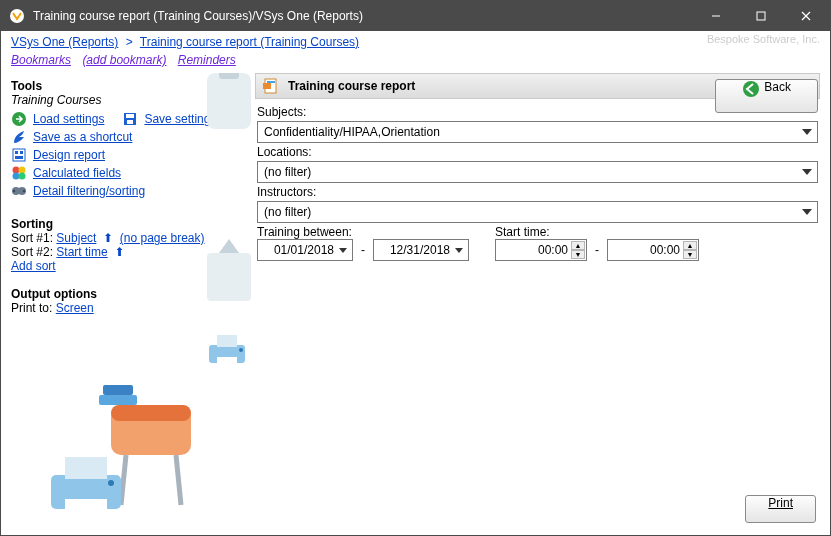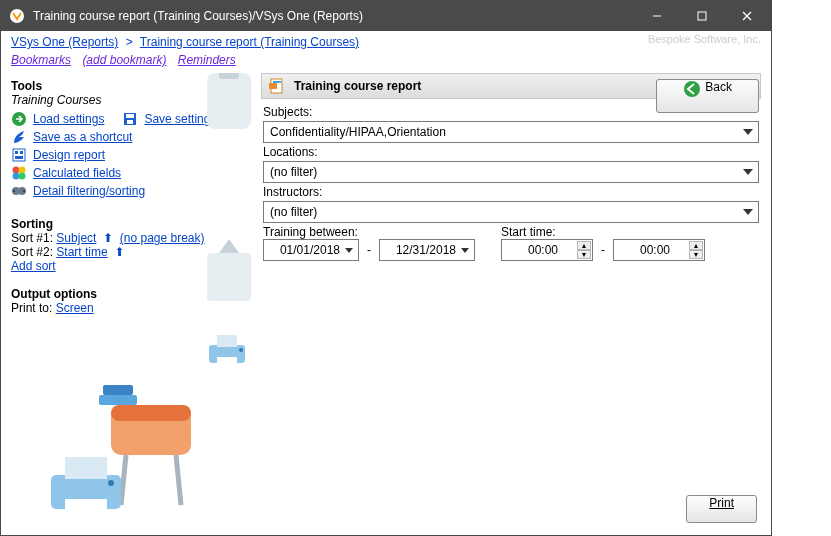--- a/index.html
+++ b/index.html
@@ -1,37 +1,37 @@
 <!DOCTYPE html>
 <html><head>
 <meta charset="utf-8">
 <style>
   * { box-sizing: border-box; }
   html, body { margin:0; padding:0; font-family: "Segoe UI", Tahoma, sans-serif; font-size:12px; color:#000; background:#fff; }
-  .window { width:772px; height:536px; border:1px solid #4a4a4a; display:flex; flex-direction:column; background:#fff; position:relative; }
+  .window { width:831px; height:536px; border:1px solid #4a4a4a; display:flex; flex-direction:column; background:#fff; position:relative; }
   .titlebar { height:30px; background:#4a4a4a; color:#fff; display:flex; align-items:center; padding:0 2px 0 8px; }
   .titlebar .app-icon { width:16px; height:16px; margin-right:8px; }
   .titlebar .title { flex:1; font-size:12px; }
   .titlebar .winbtn { width:45px; height:30px; display:flex; align-items:center; justify-content:center; color:#fff; }
 
   .body { flex:1; display:flex; flex-direction:column; position:relative; overflow:hidden; }
 
   .crumbbar { padding:4px 10px 2px 10px; font-size:12px; position:relative; }
   .crumbbar a { color:#0645C8; text-decoration:underline; }
   .crumbbar .sep { color:#0645C8; padding:0 4px; }
   .watermark { position:absolute; right:10px; top:2px; color:#ccc; font-size:11px; }
 
   .linkrow { padding:2px 10px 6px 10px; font-size:12px; }
   .linkrow a { color:#6d28d9; font-style:italic; text-decoration:underline; margin-right:8px; }
 
   .backbtn-holder { position:absolute; right:12px; top:48px; }
   .btn3d { display:inline-flex; justify-content:center; gap:4px; border:1px solid #8a8a8a; background:linear-gradient(#fdfdfd,#e5e5e5); border-radius:3px; height:34px; padding:0 26px; font-size:12px; cursor:default; }
   .btn3d.small { height:28px; padding:0 22px; }
 
-  .main { flex:1; display:flex; padding:0 10px 10px 10px; gap:10px; overflow:hidden; }
+  .main { flex:1; display:flex; padding:0 10px 10px 10px; gap:4px; overflow:hidden; }
 
   .leftcol { width:240px; flex:0 0 240px; position:relative; }
   .leftcol h4 { margin:6px 0 0 0; font-size:12px; font-weight:bold; }
   .leftcol .subtitle { font-style:italic; font-size:12px; margin:0 0 4px 0; }
   .tool-list { display:flex; flex-direction:column; gap:2px; }
   .tool-list .row { display:flex; align-items:center; gap:6px; flex-wrap:wrap; }
   .tool-list a { color:#0645C8; text-decoration:underline; font-size:12px; }
   .tico { width:16px; height:16px; display:inline-flex; align-items:center; justify-content:center; flex:0 0 16px; }
 
   .deco-clipboard { position:absolute; right:0; top:0; width:44px; height:56px; background:#e6eef2; border-radius:8px; }
@@ -55,21 +55,21 @@
 
   .form { padding:6px 2px; display:flex; flex-direction:column; gap:2px; }
   .flabel { font-size:12px; }
   .combo { height:22px; border:1px solid #7a7a7a; background:#fff; display:flex; align-items:center; padding:0 20px 0 6px; position:relative; font-size:12px; }
   .combo .arrow { position:absolute; right:2px; top:2px; width:16px; height:16px; display:flex; align-items:center; justify-content:center; }
   .daterow { display:flex; align-items:flex-end; gap:6px; }
   .dategroup { display:flex; flex-direction:column; }
   .dateinput { height:22px; width:96px; border:1px solid #7a7a7a; display:flex; align-items:center; justify-content:flex-end; padding-right:18px; position:relative; font-size:12px; }
   .dateinput .dd { position:absolute; right:2px; top:2px; width:14px; height:16px; display:flex; align-items:center; justify-content:center; }
   .dash { padding:0 2px 4px 2px; }
-  .timeinput { height:22px; width:92px; border:1px solid #7a7a7a; display:flex; align-items:center; justify-content:flex-end; padding-right:34px; position:relative; font-size:12px; }
+  .timeinput { height:22px; width:92px; border:1px solid #7a7a7a; display:flex; align-items:center; justify-content:flex-end; padding-right:18px; position:relative; font-size:12px; }
   .spinner { position:absolute; right:1px; top:1px; width:14px; height:18px; display:flex; flex-direction:column; }
   .spinner .up, .spinner .dn { flex:1; display:flex; align-items:center; justify-content:center; font-size:7px; line-height:7px; background:#eee; border:1px solid #b5b5b5; }
 
   .footer { position:absolute; right:14px; bottom:12px; }
 
   svg { display:block; }
 </style>
 </head>
 <body>
 

